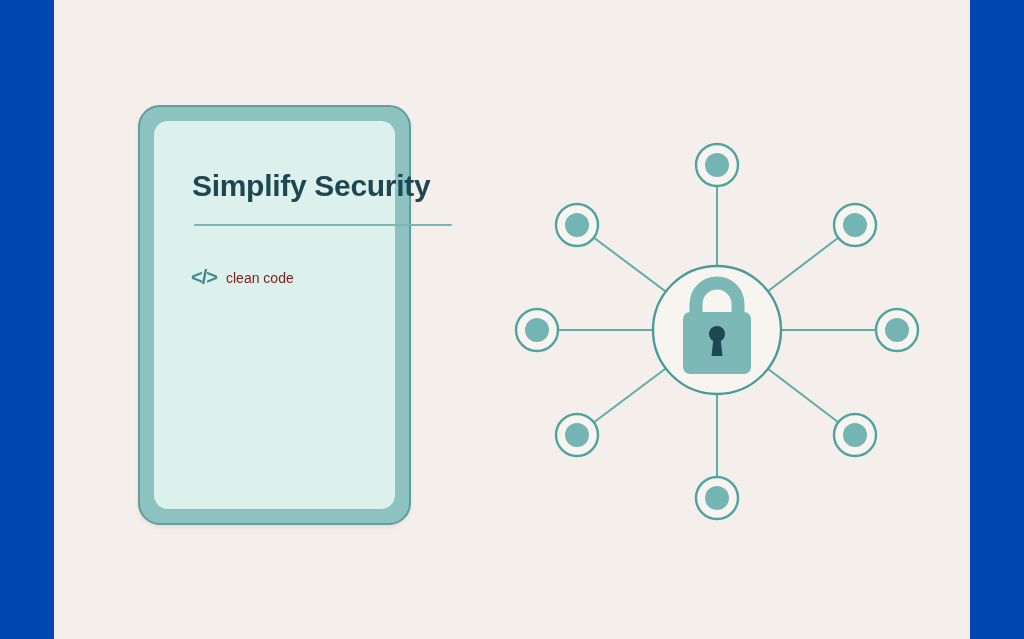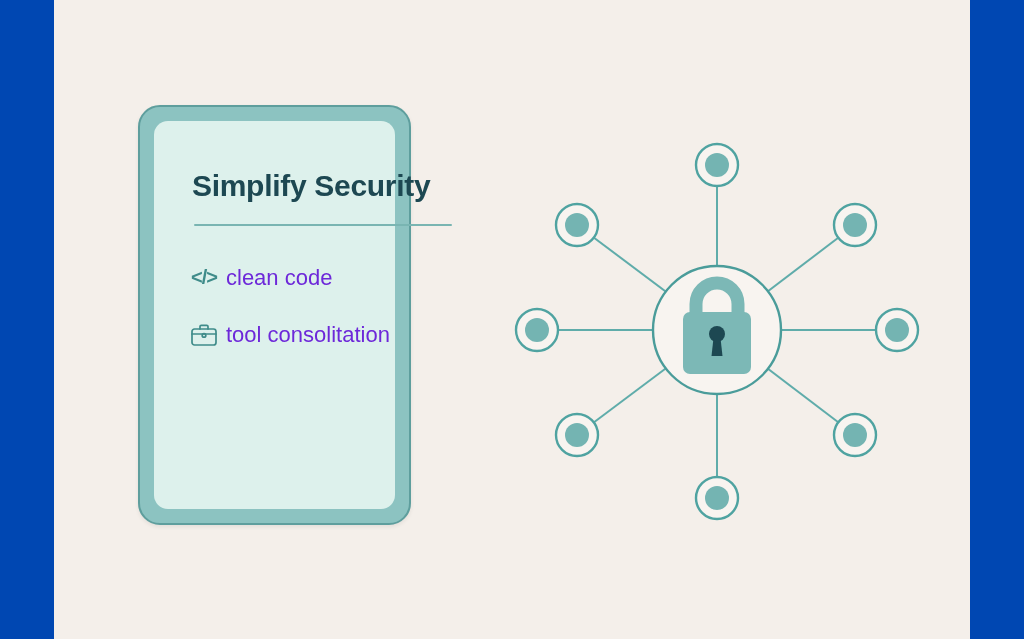--- a/index.html
+++ b/index.html
@@ -100,22 +100,22 @@
   }
   .feature-icon svg { display: block; }
   .code-glyph {
     font-family: "Liberation Sans", sans-serif;
     font-size: 20px;
     font-weight: bold;
     letter-spacing: -1px;
     color: #3F8C8A;
   }
   .feature-label {
-    font-size: 22px;
-    color: #6d28d9;
+    font-size: 14px;
+    color: #7f1d1d;
     white-space: nowrap;
   }
 
   
   #network {
     position: absolute;
     left: 495px;
     top: 120px;
     width: 450px;
     height: 410px;
@@ -139,31 +139,20 @@
 
       <div id="feature-list">
 
         <div class="feature-row">
           <span class="feature-icon">
             <span class="code-glyph">&lt;/&gt;</span>
           </span>
           <span class="feature-label">clean code</span>
         </div>
 
-        <div class="feature-row">
-          <span class="feature-icon">
-            <svg width="28" height="26" viewBox="0 0 28 26" fill="none" stroke="currentColor" stroke-width="1.7" stroke-linecap="round" stroke-linejoin="round">
-              <rect x="2" y="7" width="24" height="16" rx="2.5"></rect>
-              <path d="M10 7V4.6c0-.7.6-1.3 1.3-1.3h5.4c.7 0 1.3.6 1.3 1.3V7"></path>
-              <path d="M2 12h24"></path>
-              <circle cx="14" cy="13.4" r="1.8"></circle>
-            </svg>
-          </span>
-          <span class="feature-label">tool consolitation</span>
-        </div>
 
 
 
       </div>
     </div>
   </div>
 
   <div id="network">
     <svg width="450" height="410" viewBox="0 0 450 410">
 

